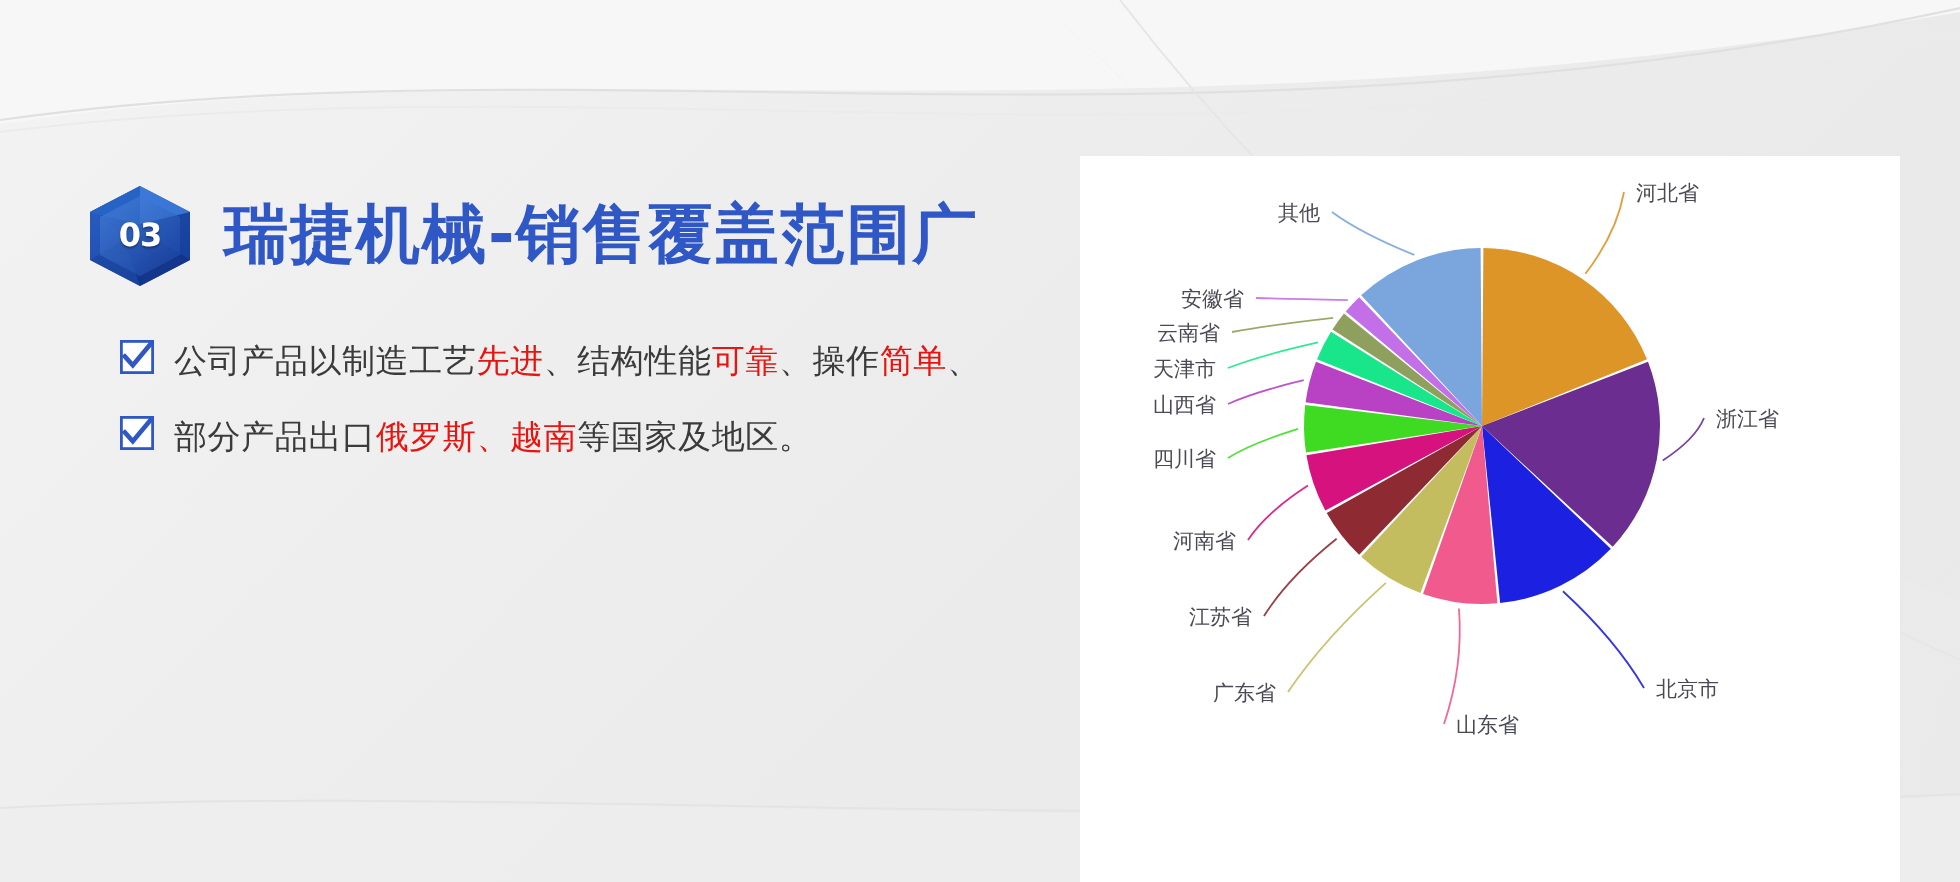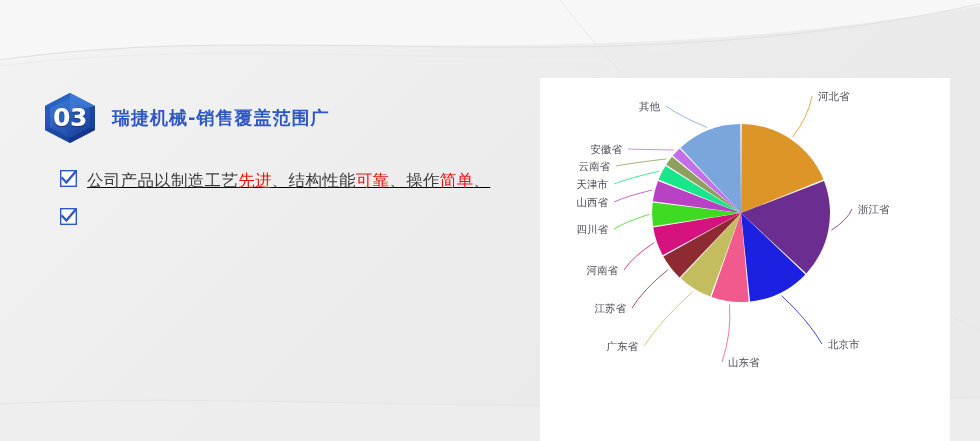--- a/index.html
+++ b/index.html
@@ -58,53 +58,52 @@
   .badge-num {
     position: absolute;
     left: 0;
     top: 0;
     width: 56px;
     height: 52px;
     display: flex;
     align-items: center;
     justify-content: center;
     font-family: "DejaVu Sans", "Liberation Sans", sans-serif;
-    font-size: 25px;
+    font-size: 16px;
     font-weight: bold;
     color: #ffffff;
     letter-spacing: -0.5px;
     text-shadow: 0 1px 1px rgba(0,0,0,0.35);
     line-height: 1;
     padding-bottom: 1px;
     box-sizing: border-box;
     text-align: right;
   }
 
   .title-text {
     margin-left: 14px;
-    font-size: 18px;
+    font-size: 32px;
     font-weight: bold;
     color: #2f57c6;
     letter-spacing: 1px;
     white-space: nowrap;
     font-family: "DejaVu Sans", "Liberation Sans", sans-serif;
   }
 
   
   .bullets {
     position: absolute;
     left: 60px;
     top: 166px;
     width: 480px;
   }
   .bullet {
     display: flex;
     align-items: flex-start;
     margin-bottom: 8px;
-    text-decoration: underline;
   }
   .check-icon {
     flex: 0 0 auto;
     width: 17px;
     height: 17px;
     margin-top: 4px;
     margin-right: 10px;
   }
   .check-icon svg { display: block; }
 
@@ -206,20 +205,21 @@
       </div>
 
       <div class="bullet">
         <span class="check-icon">
           <svg width="17" height="17" viewBox="0 0 17 17">
             <rect x="0.7" y="0.7" width="15.6" height="15.6" fill="#ffffff" stroke="#2f57c6" stroke-width="1.4"></rect>
             <path d="M2.4,8.2 L6.4,12.6 L16.2,0.9" fill="none" stroke="#2f57c6" stroke-width="2.3" stroke-linecap="square"></path>
           </svg>
         </span>
         <div class="bullet-lines">
+          <div><span>部分产品出口</span><span class="hl">俄罗斯、越南</span><span>等国家及地区。</span></div>
         </div>
       </div>
 
     </div>
   </div>
 
   <div class="chart-card">
     <svg id="pie-svg" width="410" height="300" viewBox="0 0 410 300">
       <g id="pie-slices">
           <path d="M 201 135 L 201.70 46.00 A 89 89 0 0 1 283.49 101.59 Z" fill="#dd9527"></path>

